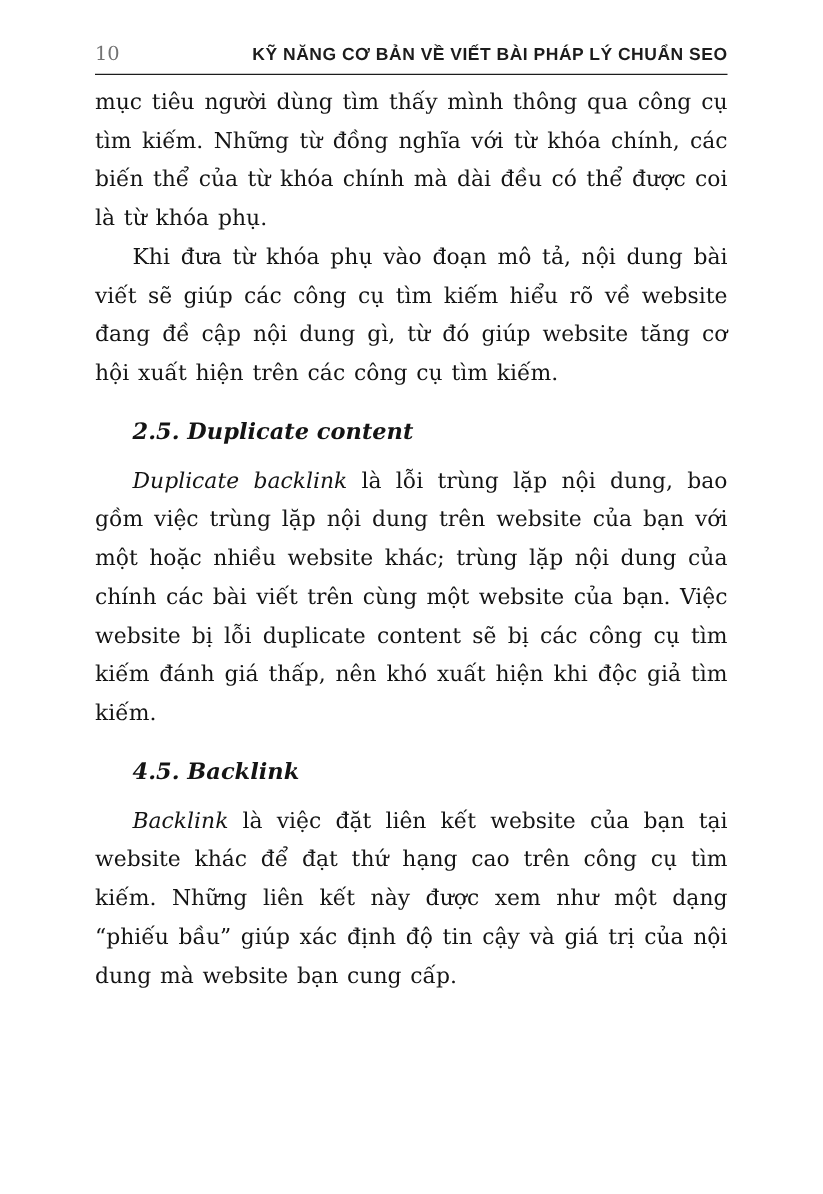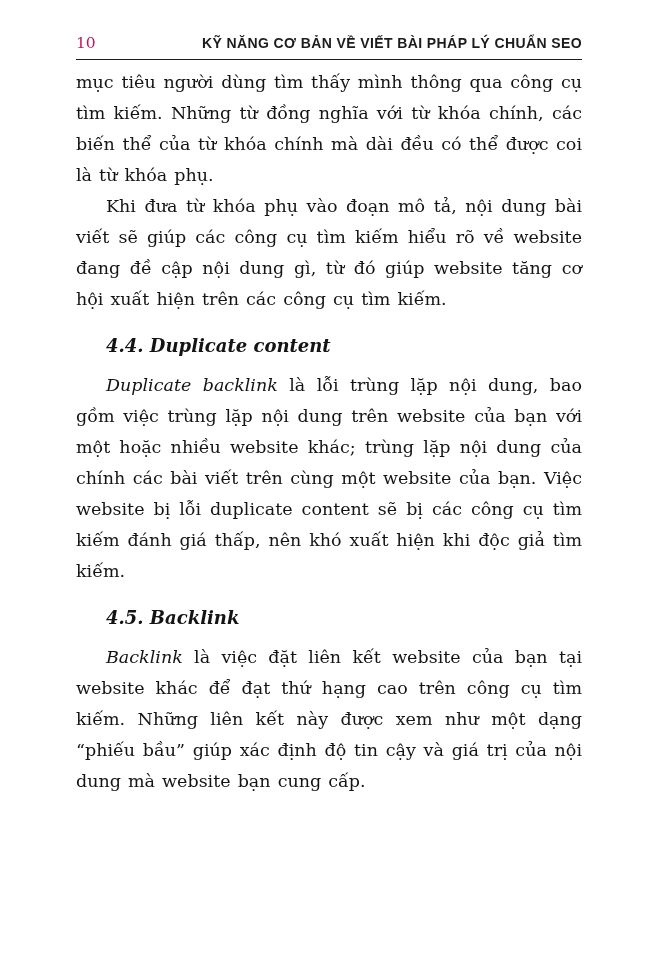--- a/index.html
+++ b/index.html
@@ -22,21 +22,21 @@
   .page-header {
     display: flex;
     align-items: baseline;
     justify-content: space-between;
     padding-bottom: 7px;
     border-bottom: 1.6px solid #1c1c1c;
   }
   .page-number {
     font-family: "DejaVu Serif", "Liberation Serif", serif;
     font-size: 15.5px;
-    color: #be185d;
+    color: #737373;
   }
   .running-title {
     font-family: "Liberation Sans", "DejaVu Sans", sans-serif;
     font-weight: 700;
     font-size: 14px;
     letter-spacing: 0.4px;
     color: #1c1c1c;
     text-align: left;
   }
   .page-body {
@@ -75,21 +75,21 @@
     <span class="page-number">10</span>
     <span class="running-title">KỸ NĂNG CƠ BẢN VỀ VIẾT BÀI PHÁP LÝ CHUẨN SEO</span>
   </header>
 
   <main class="page-body">
 
     <p class="para no-indent">mục tiêu người dùng tìm thấy mình thông qua công cụ tìm kiếm. Những từ đồng nghĩa với từ khóa chính, các biến thể của từ khóa chính mà dài đều có thể được coi là từ khóa phụ.</p>
 
     <p class="para">Khi đưa từ khóa phụ vào đoạn mô tả, nội dung bài viết sẽ giúp các công cụ tìm kiếm hiểu rõ về website đang đề cập nội dung gì, từ đó giúp website tăng cơ hội xuất hiện trên các công cụ tìm kiếm.</p>
 
-    <h3 class="section-heading">4.4. Duplicate content</h3>
+    <h3 class="section-heading">2.5. Duplicate content</h3>
 
     <p class="para"><em class="lead-italic">Duplicate backlink</em><span> là lỗi trùng lặp nội dung, bao gồm việc trùng lặp nội dung trên website của bạn với một hoặc nhiều website khác; trùng lặp nội dung của chính các bài viết trên cùng một website của bạn. Việc website bị lỗi duplicate content sẽ bị các công cụ tìm kiếm đánh giá thấp, nên khó xuất hiện khi độc giả tìm kiếm.</span></p>
 
     <h3 class="section-heading">4.5. Backlink</h3>
 
     <p class="para"><em class="lead-italic">Backlink</em><span> là việc đặt liên kết website của bạn tại website khác để đạt thứ hạng cao trên công cụ tìm kiếm. Những liên kết này được xem như một dạng “phiếu bầu” giúp xác định độ tin cậy và giá trị của nội dung mà website bạn cung cấp.</span></p>
 
 
   </main>
 

